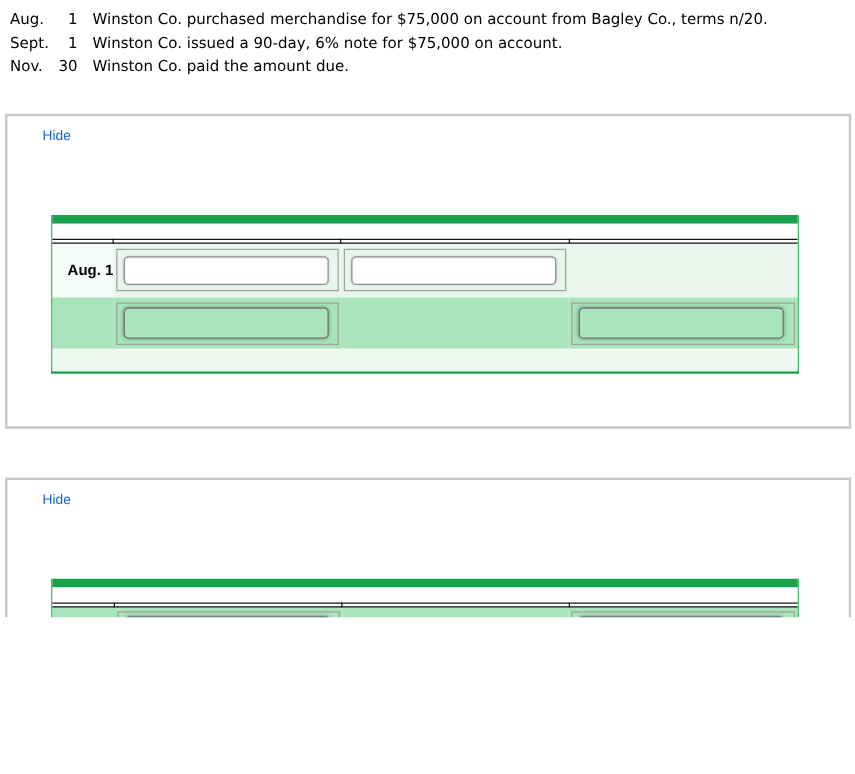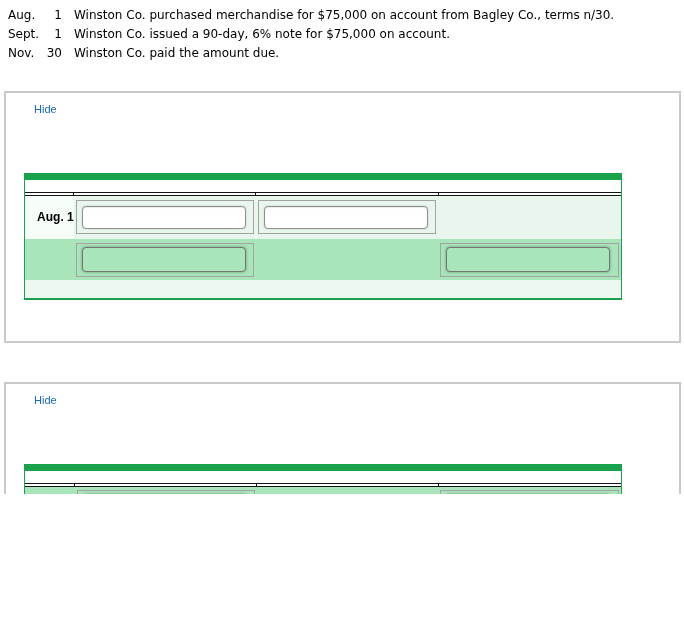--- a/index.html
+++ b/index.html
@@ -24,21 +24,21 @@
   }
   .panel-1 { margin-top:28px; height:252px; }
   .panel-2 { margin-top:39px; height:245px; }
   .hide-link {
     display:inline-block; margin:10px 0 0 28px;
     font-family:"Liberation Sans", sans-serif; font-size:11px;
     color:#1766cc; text-decoration:none; cursor:pointer;text-align:center;
   }
 
   
-  .journal { margin:56px 0 0 18px; width:598px;
+  .journal { margin:56px 0 0 35px; width:598px;
     border-left:1px solid #18a24b; border-right:1px solid #18a24b; border-bottom:2px solid #18a24b; }
   .green-bar { height:7px; background:#18a24b; }
   table.jt { width:100%; border-collapse:collapse; table-layout:auto; }
   table.jt td { padding:0; }
 
   tr.sp-row td { height:12px; background:#ffffff; border-bottom:1px solid #141414; }
   tr.tick-row td { height:3px; background:#ffffff; border-bottom:1px solid #141414; }
   tr.tick-row td.tick { border-right:1px solid #141414; }
 
   td.col-date { width:50px; }
@@ -75,21 +75,21 @@
 <body>
 
 <div class="page">
 
   <div class="instructions">
     <table>
       <tbody>
           <tr>
         <td class="month">Aug.</td>
         <td class="day">1</td>
-        <td class="desc">Winston Co. purchased merchandise for $75,000 on account from Bagley Co., terms n/30.</td>
+        <td class="desc">Winston Co. purchased merchandise for $75,000 on account from Bagley Co., terms n/20.</td>
       </tr>
       <tr>
         <td class="month">Sept.</td>
         <td class="day">1</td>
         <td class="desc">Winston Co. issued a 90-day, 6% note for $75,000 on account.</td>
       </tr>
       <tr>
         <td class="month">Nov.</td>
         <td class="day">30</td>
         <td class="desc">Winston Co. paid the amount due.</td>

